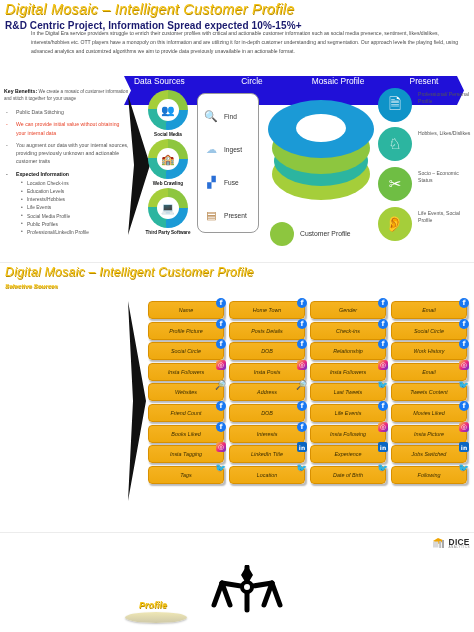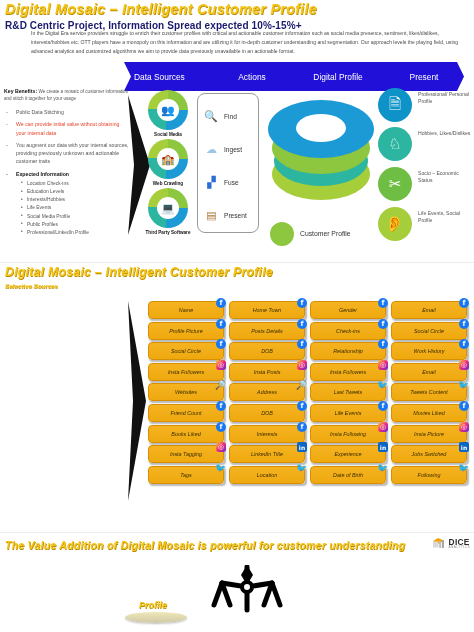--- a/index.html
+++ b/index.html
@@ -7,38 +7,38 @@
   body {
     width:474px; height:632px; position:relative; overflow:hidden;
     font-family:"Liberation Sans", sans-serif;
     color:#333;
   }
   .slide { position:absolute; left:0; width:474px; background:#fff; }
 
   
   #slide1 { top:0; height:262px; }
   .title-gold {
-    font-style:italic; font-weight:bold; color:#F5C518;
+    font-style:italic; font-weight:normal; color:#F5C518;
     text-shadow:0.6px 0.6px 0 #b98b00;
     letter-spacing:.2px; line-height:1.05;
   }
   #s1-title { position:absolute; left:5px; top:2px; font-size:14.5px; }
   #s1-sub {
     position:absolute; left:5px; top:20px; font-size:10px;
     font-weight:bold; color:#1a1a6e; letter-spacing:.1px;
   }
   #s1-para {
     position:absolute; left:31px; top:29px; width:438px;
     font-size:5.1px; line-height:1.72; color:#4a4a4a; text-align:left;
   }
 
   
   .ribbon {
-    position:absolute; left:124px; top:62px; width:340px; height:29px;
-    background:#2010D8; display:flex; align-items:center;
+    position:absolute; left:124px; top:76px; width:340px; height:29px;
+    background:#2010D8; display:flex; 
     clip-path:polygon(0 0, 333px 0, 340px 50%, 333px 100%, 0 100%, 7px 50%);
   }
   .ribbon-cell {
     color:#fff; font-size:8.4px; text-align:center; white-space:nowrap;
   }
   .rc0{ width:78px; margin-left:10px; text-align:left;}
   .rc1{ width:80px; }
   .rc2{ width:92px; }
   .rc3{ width:80px; }
 
@@ -147,22 +147,22 @@
 <body>
 
 <section class="slide" id="slide1">
 
   <div class="title-gold" id="s1-title">Digital Mosaic – Intelligent Customer Profile</div>
   <div id="s1-sub">R&amp;D Centric Project, Information Spread expected 10%-15%+</div>
   <div id="s1-para">In the Digital Era service providers struggle to enrich their customer profiles with critical and actionable customer information such as social media presence, sentiment, likes/dislikes, interests/hobbies etc. OTT players have a monopoly on this information and are utilizing it for in-depth customer understanding and segmentation. Our approach levels the playing field, using advanced analytics and customized algorithms we aim to provide data previously unavailable in an actionable format.</div>
 
   <div class="ribbon">
     <div class="ribbon-cell rc0">Data Sources</div>
-    <div class="ribbon-cell rc1">Actions</div>
-    <div class="ribbon-cell rc2">Digital Profile</div>
+    <div class="ribbon-cell rc1">Circle</div>
+    <div class="ribbon-cell rc2">Mosaic Profile</div>
     <div class="ribbon-cell rc3">Present</div>
   </div>
 
   <div id="kb">
     <div>
       <span class="kb-head">Key Benefits:</span><span> We create a mosaic of customer information and stitch it together for your usage</span>
     </div>
     <ul>
       <li><span class="dash">-</span><span>Public Data Stitching</span></li>
       <li class="red"><span class="dash">-</span><span>We can provide initial value without obtaining your internal data</span></li>
@@ -414,21 +414,20 @@
         <div class="chip">
           <span class="chip-lb">Following</span>
           <span class="badge b-tw">🐦</span>
         </div>
       </div>
     </div>
 
 </section>
 
 <section class="slide" id="slide3">
-  <div class="title-gold" id="s3-title">The Value Addition of Digital Mosaic is powerful for customer understanding</div>
   <div id="dice">
     <div id="dice-mark">
       <svg width="15" height="15" viewBox="0 0 15 15" aria-hidden="true">
         <polygon points="1,5 6,2 12,4.5 7,8" fill="#F0A500"></polygon>
         <rect x="1" y="5.5" width="5.4" height="6" fill="#d8d8d8"></rect>
         <rect x="7.2" y="5" width="2" height="7" fill="#bdbdbd"></rect>
         <rect x="10" y="4" width="2" height="8" fill="#a8a8a8"></rect>
       </svg>
     </div>
     <div id="dice-txt">

